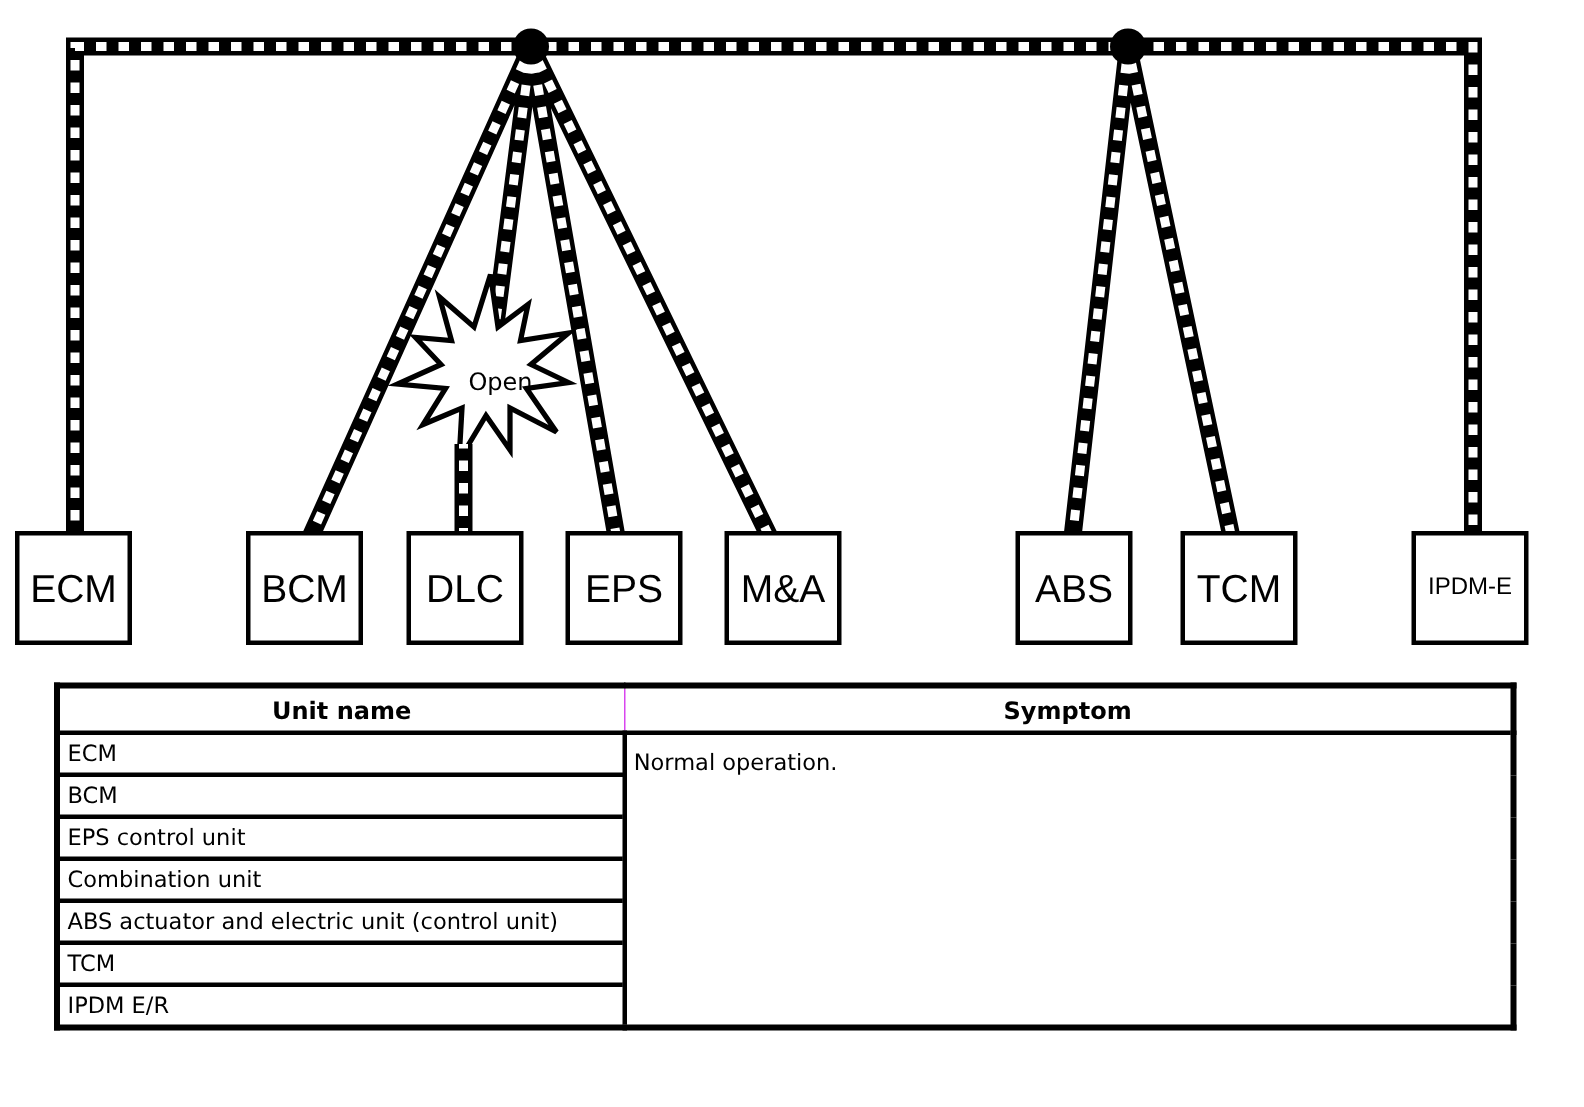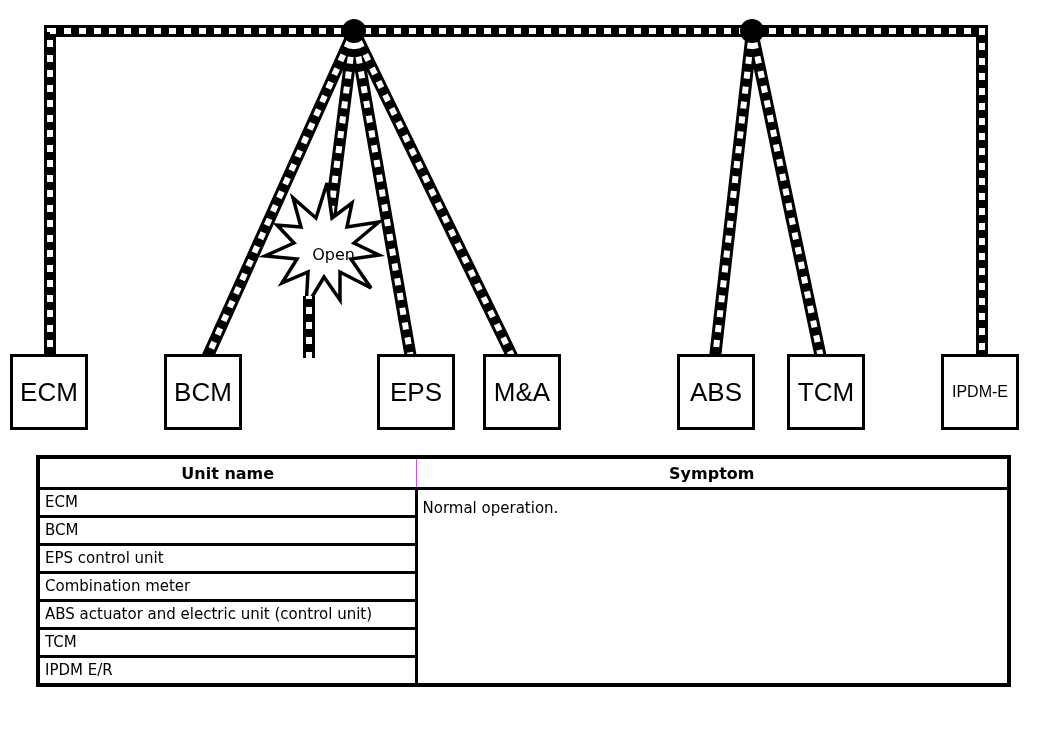--- a/index.html
+++ b/index.html
@@ -142,20 +142,23 @@
       <circle class="dot" cx="354" cy="31" r="12"></circle>
       <circle class="dot" cx="752" cy="31" r="12"></circle>
     </svg>
 
     <div class="unit-box" style="left:10px">
       <span>ECM</span>
     </div>
     <div class="unit-box" style="left:164px">
       <span>BCM</span>
     </div>
+    <div class="unit-box" style="left:271px">
+      <span>DLC</span>
+    </div>
     <div class="unit-box" style="left:377px">
       <span>EPS</span>
     </div>
     <div class="unit-box" style="left:483px">
       <span>M&amp;A</span>
     </div>
     <div class="unit-box" style="left:677px">
       <span>ABS</span>
     </div>
     <div class="unit-box" style="left:787px">
@@ -184,21 +187,21 @@
         <td>ECM</td>
         <td class="symptom-cell" rowspan="7">Normal operation.</td>
       </tr>
       <tr>
         <td>BCM</td>
       </tr>
       <tr>
         <td>EPS control unit</td>
       </tr>
       <tr>
-        <td>Combination meter</td>
+        <td>Combination unit</td>
       </tr>
       <tr>
         <td>ABS actuator and electric unit (control unit)</td>
       </tr>
       <tr>
         <td>TCM</td>
       </tr>
       <tr>
         <td>IPDM E/R</td>
       </tr>

